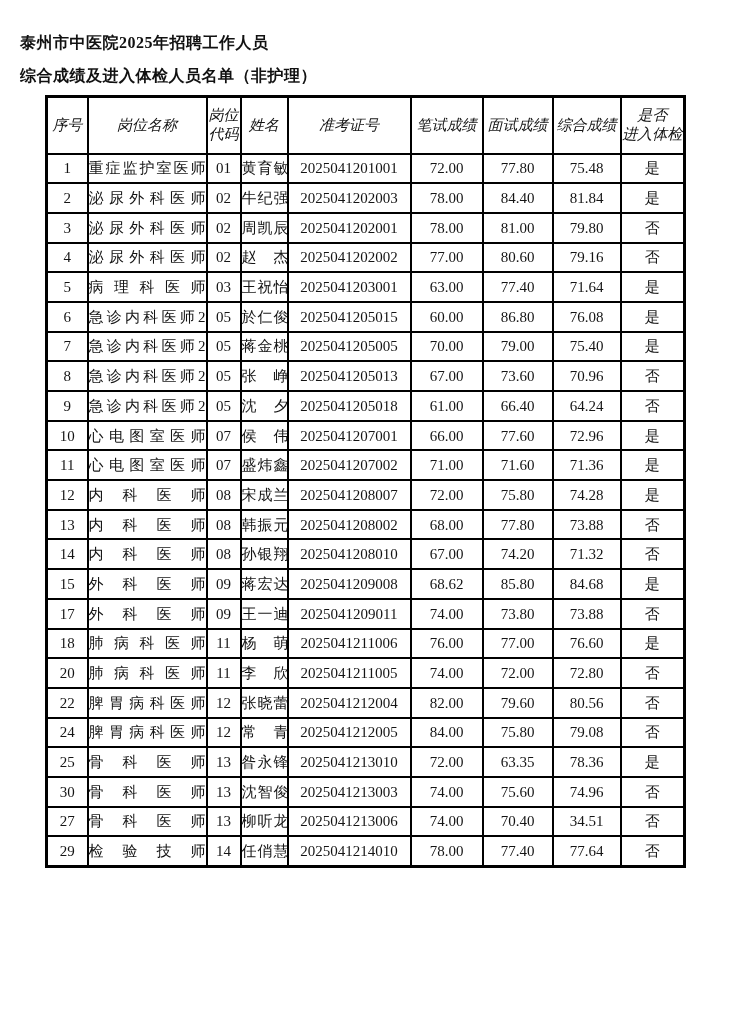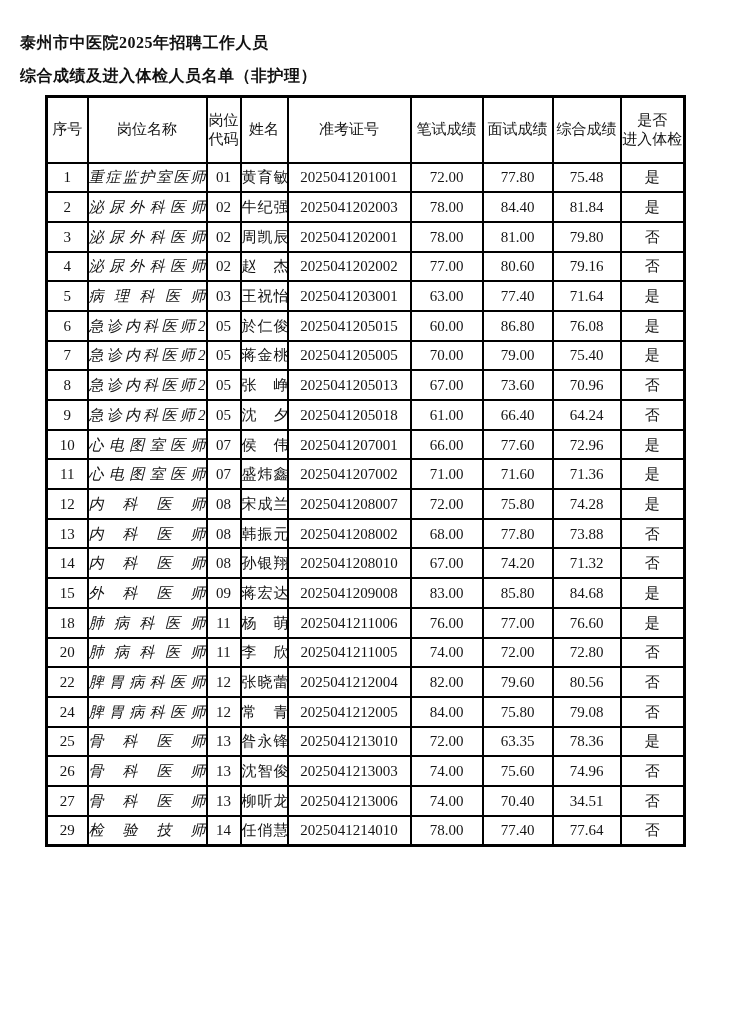--- a/index.html
+++ b/index.html
@@ -47,29 +47,28 @@
     border: 2px solid #000000;
     text-align: center;
     vertical-align: middle;
     padding: 0;
     font-size: 15px;
     font-weight: normal;
     line-height: 1.2;
     overflow: hidden;
     white-space: nowrap;
   }
-  table.results thead tr { height: 66px; }
+  table.results thead tr { height: 57px; font-style: italic; }
   table.results thead th { line-height: 19px; }
   table.results tbody tr { height: 29.7px; }
   td.pos-cell {
     font-size: 14px;
     padding: 0 9px;
     text-align: justify;
     text-align-last: justify;
-    font-style: italic;
   }
   td.name-cell {
     font-size: 14px;
     padding: 0 1px;
     letter-spacing: 1px;
   }
 </style>
 </head>
 <body>
 
@@ -259,24 +258,35 @@
           <td>74.20</td>
           <td>71.32</td>
           <td>否</td>
         </tr>
         <tr>
           <td>15</td>
           <td class="pos-cell">外科医师</td>
           <td>09</td>
           <td class="name-cell">蒋宏达</td>
           <td>2025041209008</td>
-          <td>83.00</td>
+          <td>68.62</td>
           <td>85.80</td>
           <td>84.68</td>
           <td>是</td>
+        </tr>
+        <tr>
+          <td>17</td>
+          <td class="pos-cell">外科医师</td>
+          <td>09</td>
+          <td class="name-cell">王一迪</td>
+          <td>2025041209011</td>
+          <td>74.00</td>
+          <td>73.80</td>
+          <td>73.88</td>
+          <td>否</td>
         </tr>
         <tr>
           <td>18</td>
           <td class="pos-cell">肺病科医师</td>
           <td>11</td>
           <td class="name-cell">杨　萌</td>
           <td>2025041211006</td>
           <td>76.00</td>
           <td>77.00</td>
           <td>76.60</td>
@@ -320,21 +330,21 @@
           <td class="pos-cell">骨科医师</td>
           <td>13</td>
           <td class="name-cell">昝永锋</td>
           <td>2025041213010</td>
           <td>72.00</td>
           <td>63.35</td>
           <td>78.36</td>
           <td>是</td>
         </tr>
         <tr>
-          <td>26</td>
+          <td>30</td>
           <td class="pos-cell">骨科医师</td>
           <td>13</td>
           <td class="name-cell">沈智俊</td>
           <td>2025041213003</td>
           <td>74.00</td>
           <td>75.60</td>
           <td>74.96</td>
           <td>否</td>
         </tr>
         <tr>

